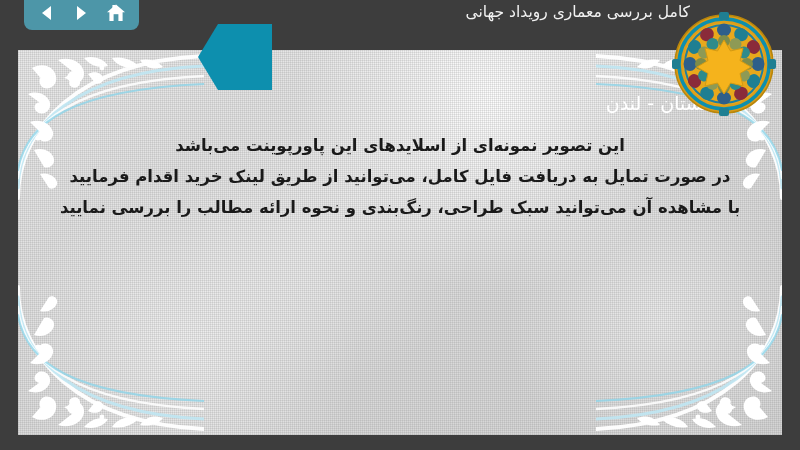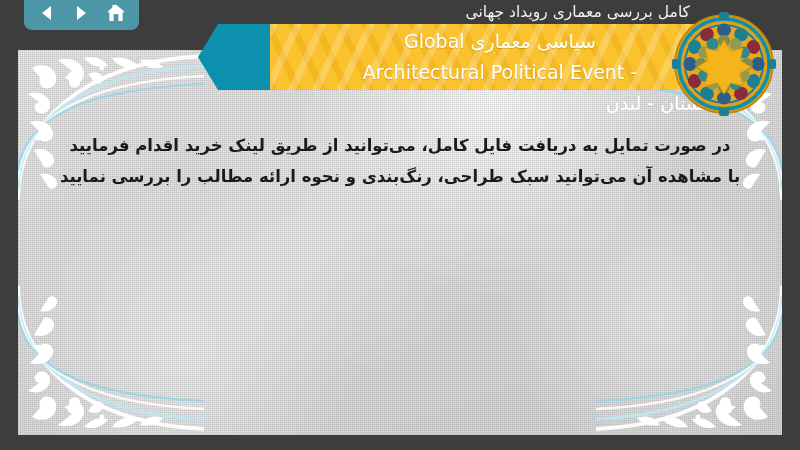--- a/index.html
+++ b/index.html
@@ -228,26 +228,20 @@
           <path d="M10 1.6 L19 9.2 L16.6 9.2 L16.6 18 L3.4 18 L3.4 9.2 L1 9.2 Z" fill="#ffffff"></path>
           <rect x="7.6" y="11.2" width="4.8" height="6.8" fill="#4d96a8"></rect>
           <path d="M6.4 2.0 L9.0 2.0 L9.0 4.3 L6.4 6.2 Z" fill="#ffffff"></path>
         </svg>
       </span>
     </div>
   </div>
 
   <div class="banner-notch"></div>
 
-  <div class="banner">
-    <div class="banner-text">
-      <span class="banner-line rtl">سیاسی معماری Global</span>
-      <span class="banner-line ltr">Architectural Political Event -</span>
-    </div>
-  </div>
 
   <div class="medallion">
     <svg width="104" height="104" viewBox="0 0 104 104" aria-hidden="true">
       <defs>
         <radialGradient id="mgold" cx="50%" cy="50%" r="50%">
           <stop offset="0%" stop-color="#f7b733"></stop>
           <stop offset="100%" stop-color="#d99a16"></stop>
         </radialGradient>
       </defs>
       <circle cx="52" cy="52" r="49" fill="url(#mgold)" stroke="#b8860b" stroke-width="1.5"></circle>
@@ -433,20 +427,21 @@
           <circle cx="22" cy="60" r="2.8"></circle>
           <circle cx="20" cy="88" r="2.6"></circle>
           <circle cx="28" cy="112" r="2.2"></circle>
           <path d="M46 28 c6-5 14-3 16 3 c1 5-4 8-8 6 c-3-1-4-5-1-7"></path>
           <path d="M70 24 c7-4 14-1 15 4 c1 4-4 7-8 5"></path>
         </g>
       </svg>
     </div>
 
     <div class="body-text">
+      <span class="body-line">این تصویر نمونه‌ای از اسلایدهای این پاورپوینت می‌باشد</span>
       <span class="body-line">در صورت تمایل به دریافت فایل کامل، می‌توانید از طریق لینک خرید اقدام فرمایید</span>
       <span class="body-line">با مشاهده آن می‌توانید سبک طراحی، رنگ‌بندی و نحوه ارائه مطالب را بررسی نمایید</span>
     </div>
   </div>
 
   <div style="position:absolute;left:270px;top:90px;width:460px;height:26px;z-index:23;
               direction:rtl;color:#ffffff;font-size:19px;line-height:26px;
               white-space:nowrap;pointer-events:none;">
     <span>انگلستان - لندن</span>
   </div>

